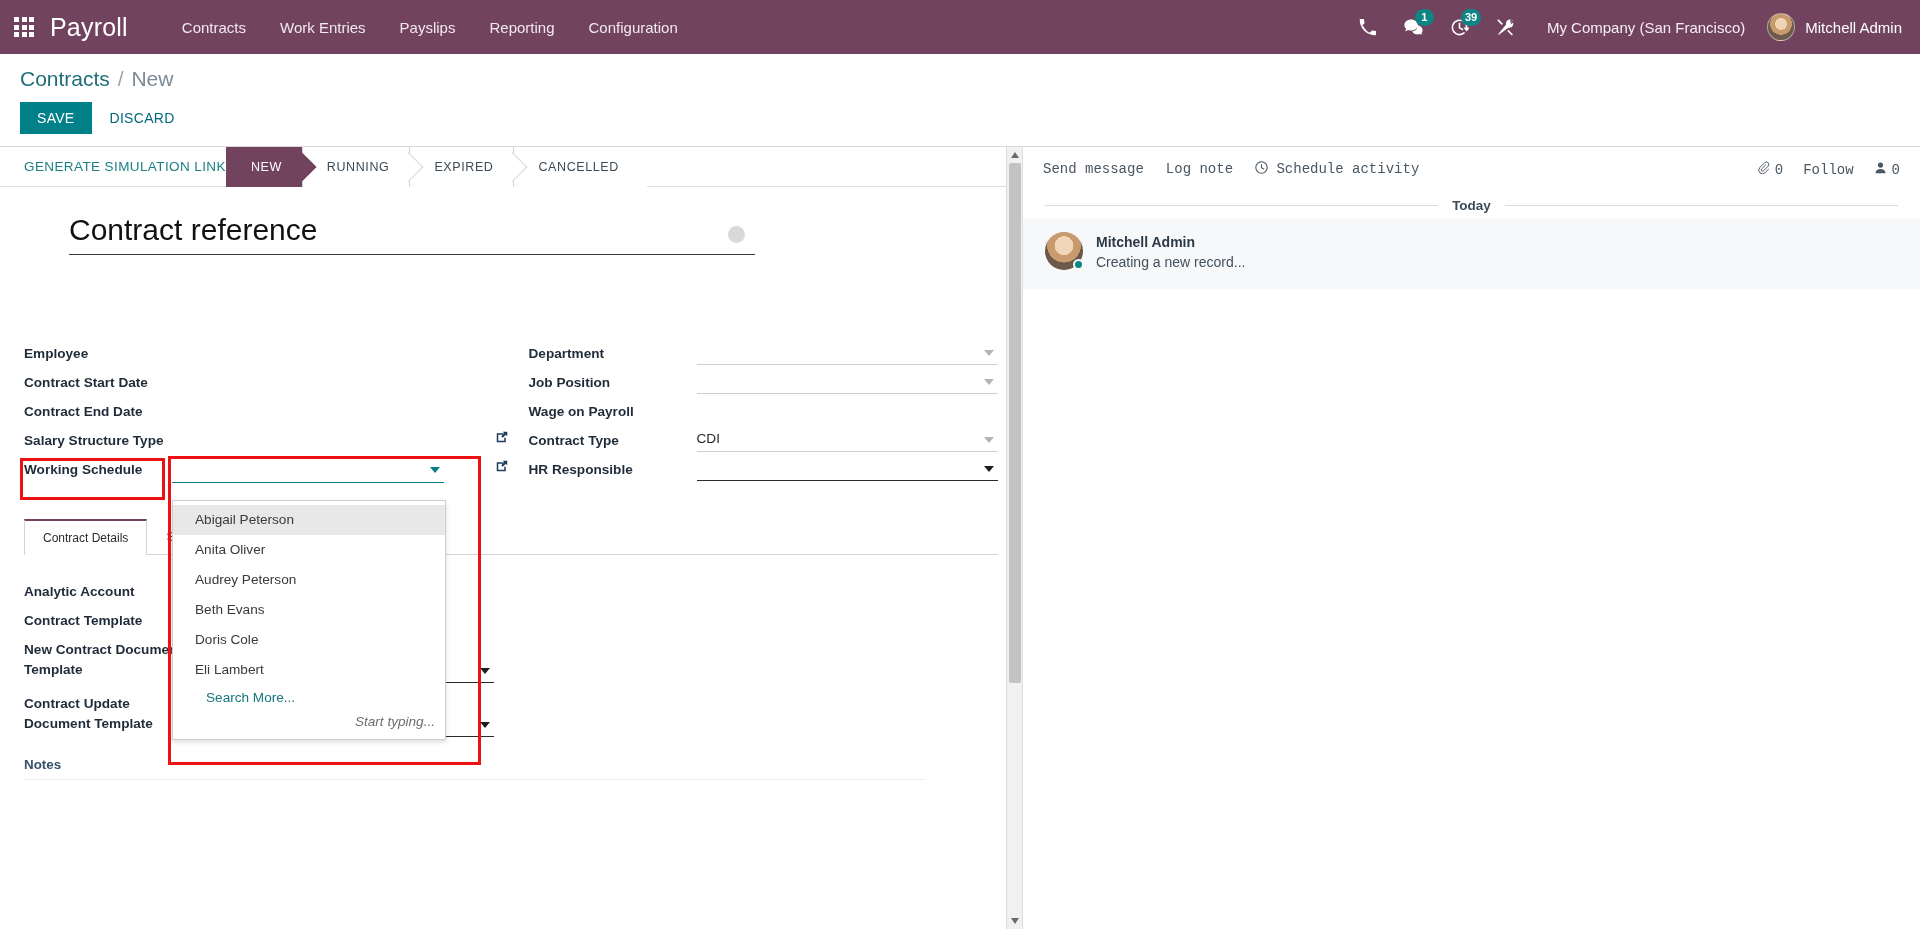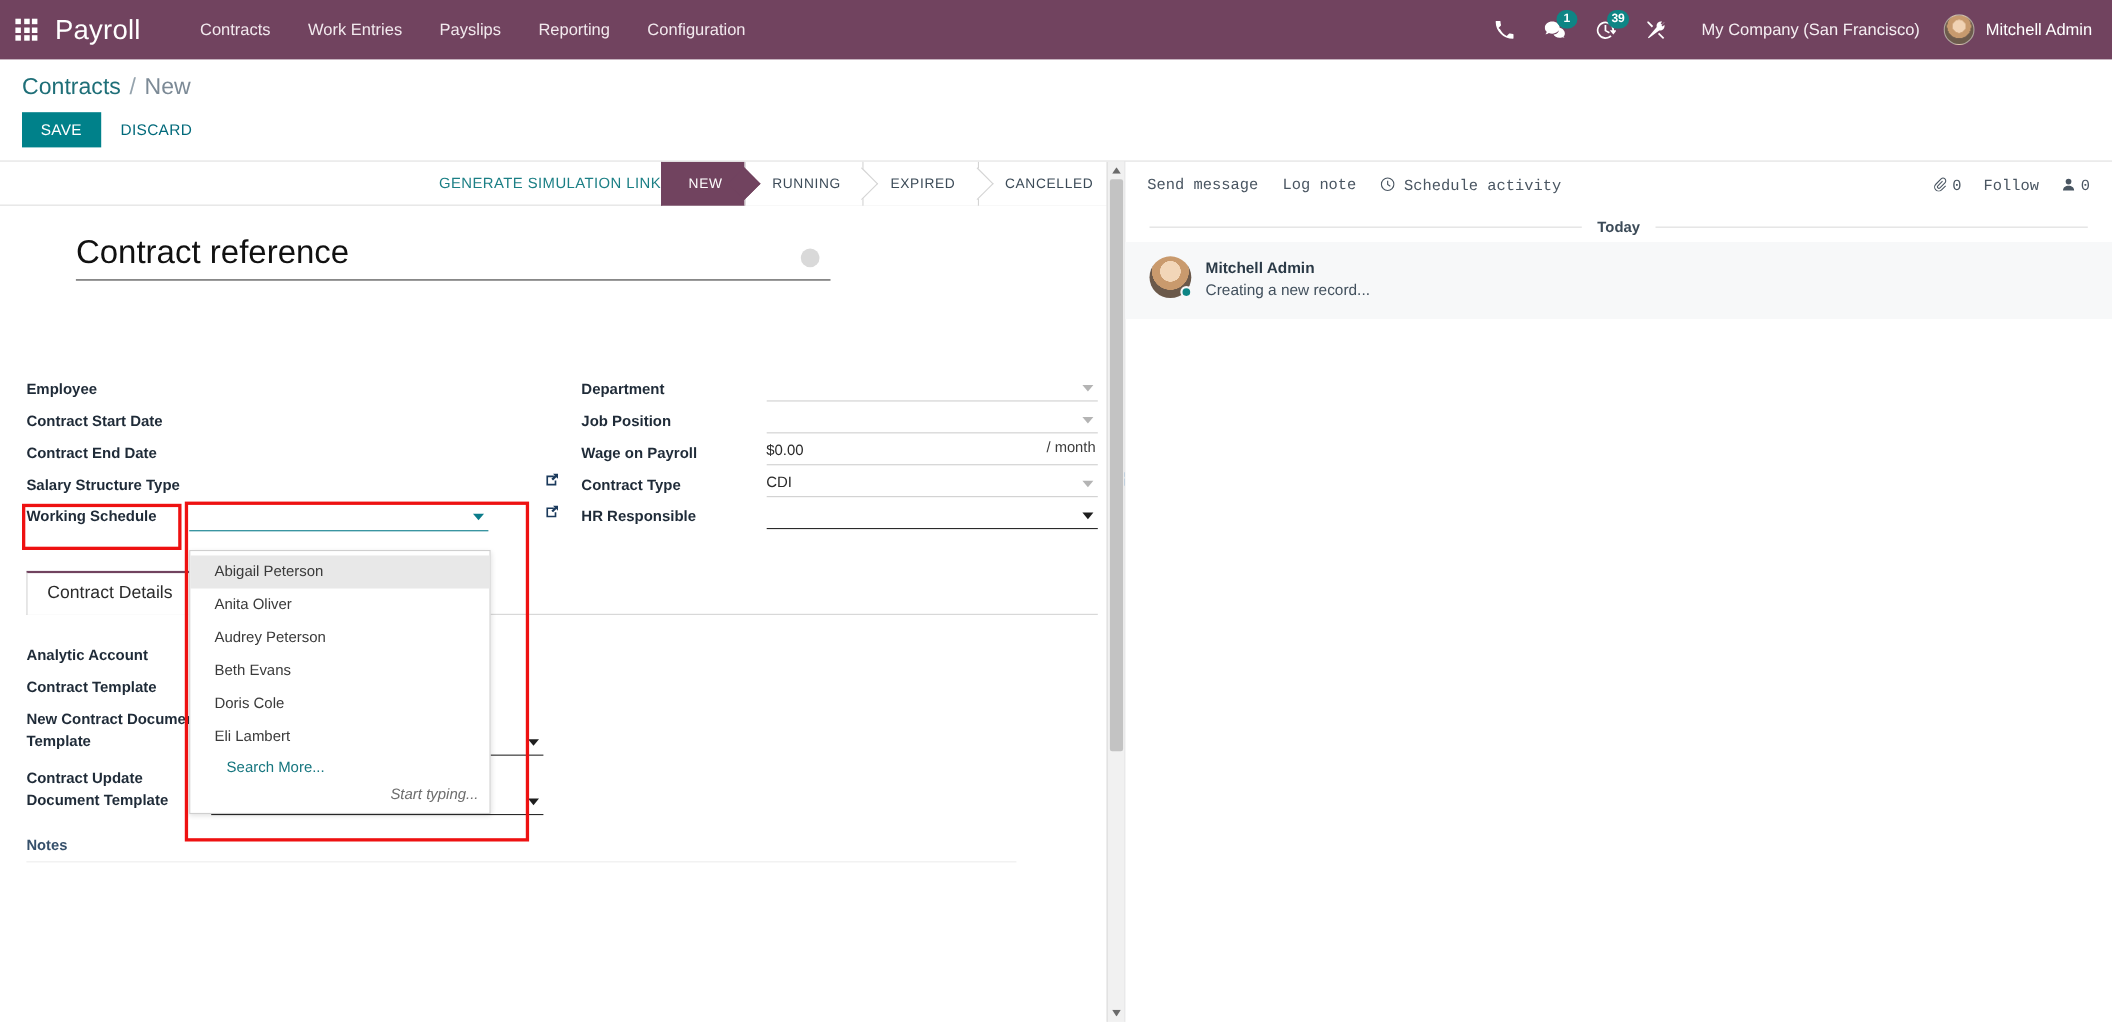--- a/index.html
+++ b/index.html
@@ -51,21 +51,21 @@
   .btn-save { background:#00818a; color:#fff; border:none; font-size: 14px; padding: 8px 17px; cursor:pointer; letter-spacing:.3px; }
   .btn-discard { background:none; border:none; color:#00697a; font-size: 14px; padding: 8px 12px; cursor:pointer; letter-spacing:.3px; }
 
   
   .main { display:flex; height: calc(933px - 54px - 96px); border-top: 1px solid #d8d8d8; position: relative; }
   .form-pane { width: 1022px; position: relative; background:#fff; overflow: hidden; }
   .chatter-pane { flex: 1; background:#fff; border-left: 1px solid #dededf; }
 
   
   .sheet-header {
-    display:flex; align-items:center; justify-content: flex-end;
+    display:flex; align-items:center; justify-content: flex-start;
     height: 40px; padding: 0 0 0 24px; border-bottom: 1px solid #dededf; background:#fff;
   }
   .sim-link { color: #1b7f85; font-size: 13.5px; letter-spacing:.4px; cursor:pointer; font-weight:400; }
   .statusbar { display:flex; height: 40px; align-items: stretch; }
   .st {
     position: relative; display:flex; align-items:center; justify-content:center;
     padding: 0 20px 0 24px; font-size: 12.5px; letter-spacing:.6px; color:#3c4b58; cursor:pointer;
     background: #fff; border-left: 1px solid #d4d4d4;
   }
   .st:after {
@@ -107,21 +107,21 @@
   .caret-down.dark { border-top-color:#1e1e1e; }
   .caret-down.teal { border-top-color:#0b7c8a; }
   .suffix { position:absolute; right: 2px; top: 2px; font-size: 13.4px; color:#3c3c3c; }
   .ext-link { position:absolute; right: -28px; top: 2px; cursor:pointer; }
   .int-link { position:absolute; right: -14px; top: 3px; cursor:pointer; }
 
   
   .notebook { margin-top: 34px; }
   .tabs { display:flex; border-bottom: 1px solid #d4d4d4; }
   .tab {
-    padding: 10px 18px; font-size: 16px; color:#3b4a57; cursor:pointer;
+    padding: 10px 18px; font-size: 12px; color:#3b4a57; cursor:pointer;
     border: 1px solid transparent; border-bottom: none; background: transparent; position: relative; top: 1px;
   }
   .tab.active { background:#fff; border-color:#d4d4d4; border-top: 2px solid #71435f; color:#2b2b2b; }
   .tab-body { padding: 22px 0 0 0; }
 
   .notes-label { font-size: 13.4px; font-weight: 700; color:#36506b; padding-bottom: 7px; border-bottom: 1px solid #ededed; width: 900px; margin-top: 20px;}
 
   
   .dd-anchor { position: absolute; left: 172px; top: 311px; width: 272px; z-index: 40; }
   .dd-input-line { border-bottom: 1px solid #0b7c8a; height: 25px; position: relative; background:#fff; }
@@ -312,26 +312,20 @@
           <div class="f-row">
             <div class="f-label">Job Position</div>
             <div class="f-val">
               <div class="f-underline">
                 <span class="caret-down"></span>
               </div>
             </div>
           </div>
           <div class="f-row">
             <div class="f-label">Wage on Payroll</div>
-            <div class="f-val">
-              <div class="f-underline">
-                <span class="f-text">$0.00</span>
-              </div>
-              <span class="suffix">/ month</span>
-            </div>
           </div>
           <div class="f-row">
             <div class="f-label">Contract Type</div>
             <div class="f-val">
               <div class="f-underline">
                 <span class="f-text">CDI</span>
                 <span class="caret-down"></span>
               </div>
               <span class="ext-link">
                 <svg width="15" height="15" viewBox="0 0 16 16">

